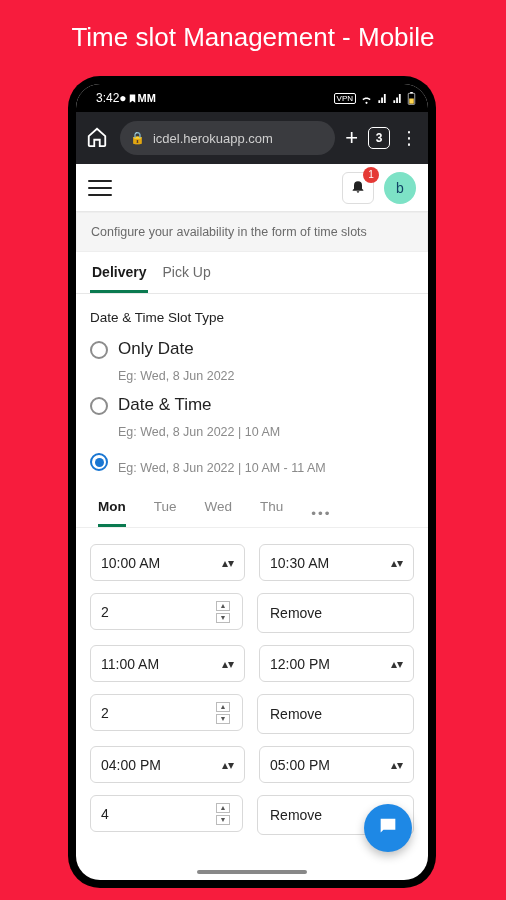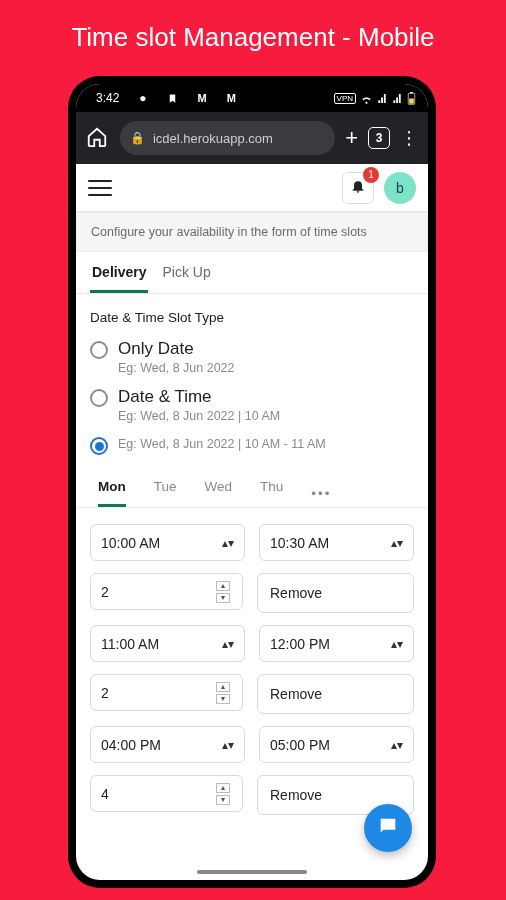--- a/index.html
+++ b/index.html
@@ -39,21 +39,21 @@
   .statusbar {
     height: 28px;
     background: #000;
     color: #fff;
     display: flex;
     align-items: center;
     justify-content: space-between;
     padding: 0 12px 0 20px;
     font-size: 12px;
   }
-  .sb-left, .sb-right { display: flex; align-items: center; gap: 20px; }
+  .sb-left, .sb-right { display: flex; align-items: center; gap: 0; }
   .sb-right { gap: 4px; }
   .sb-gly { display:inline-flex; align-items:center; justify-content:center; }
   
   .browserbar {
     height: 52px;
     background: #222327;
     display: flex;
     align-items: center;
     gap: 10px;
     padding: 0 10px;
@@ -116,21 +116,21 @@
   .radio-group { padding:0 14px; }
   .radio-row { display:flex; align-items:flex-start; gap:10px; padding:6px 0; }
   .radio-outer {
     width:18px; height:18px; border-radius:50%; border:2px solid #8c8c8c; margin-top:2px;
     display:flex; align-items:center; justify-content:center; flex:0 0 18px;
   }
   .radio-outer.sel { border-color:#1976d2; }
   .radio-inner { width:9px; height:9px; border-radius:50%; background:#1976d2; }
   .radio-texts { display:flex; flex-direction:column; }
   .radio-lbl { font-size:17px; color:#222; }
-  .radio-eg  { font-size:12.5px; color:#8a8a8a; margin-top:2px; }
+  .radio-eg  { font-size:12.5px; color:#8a8a8a; margin-top:10px; }
   
   .day-tabs {
     display:flex; align-items:center; gap:28px; padding:18px 22px 0; border-bottom:1px solid #eee;
     font-size:13.5px; color:#8a8a8a;
   }
   .dtab { padding-bottom:10px; border-bottom:3px solid transparent; }
   .dtab.active { color:#1a1a1a; font-weight:700; border-bottom-color:#0a7a50; }
   .dots3 { letter-spacing:2px; color:#8a8a8a; }
   
   .slots { padding:16px 14px 0; display:flex; flex-direction:column; gap:12px; }

